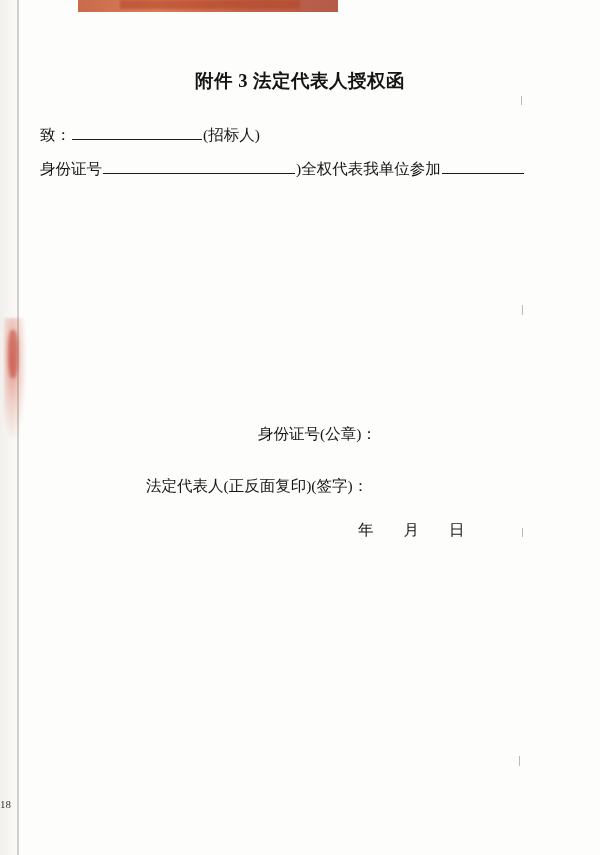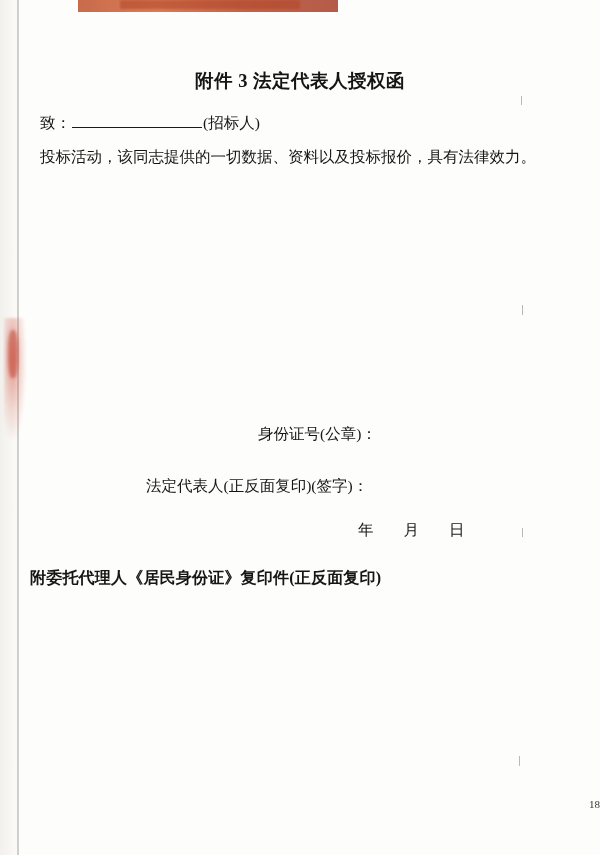--- a/index.html
+++ b/index.html
@@ -83,21 +83,21 @@
     width: 600px;
     text-align: center;
     font-size: 18.5px;
     font-weight: bold;
     letter-spacing: 0.5px;
     font-family: "Liberation Serif", "DejaVu Serif", serif;
   }
 
   .body-block {
     position: absolute;
-    left: 40px; top: 106px;
+    left: 40px; top: 118px;
     width: 522px;
     font-size: 15.5px;
     line-height: 34px;
   }
   .line { white-space: nowrap; }
   .indent { padding-left: 31px; }
 
   .fill {
     display: inline-block;
     border-bottom: 1px solid #1a1a1a;
@@ -122,21 +122,21 @@
     left: 30px; top: 568px;
     font-size: 16px;
     font-weight: bold;
     letter-spacing: 0.2px;
   }
 
   .page-num {
     position: absolute;
     left: 0; top: 798px;
     width: 600px;
-    text-align: right;
+    text-align: left;
     font-size: 11px;
     color: #333;
   }
 </style>
 </head>
 <body>
 
 <div class="scan-page"></div>
 <div class="left-edge-soft"></div>
 <div class="left-edge"></div>
@@ -154,36 +154,35 @@
 
   <div class="title">附件 3 法定代表人授权函</div>
 
   <div class="body-block">
 
     <div class="line">
       <span>致：</span><span class="fill" style="width:130px;"></span><span>(招标人)</span>
     </div>
 
 
+    <div class="line">
+      <span>身份证号</span><span class="fill" style="width:192px;"></span><span>)全权代表我单位参加</span><span class="fill" style="width:82px;"></span>
+    </div>
 
-    <div class="line">
-      <span>投标活动，该同志提供的一切数据、资料以及投标报价，具有法律效力。</span>
-    </div>
 
   </div>
 
   <div class="sign-block sign-1">
     <span>身份证号(公章)：</span>
   </div>
 
   <div class="sign-block sign-2">
     <span>法定代表人(正反面复印)(签字)：</span>
   </div>
 
   <div class="sign-block sign-3">
     <span style="margin-right:30px;">年</span><span style="margin-right:30px;">月</span><span>日</span>
   </div>
 
-  <div class="attach-note">附委托代理人《居民身份证》复印件(正反面复印)</div>
 
   <div class="page-num">18</div>
 
 </div>
 
 </body></html>

